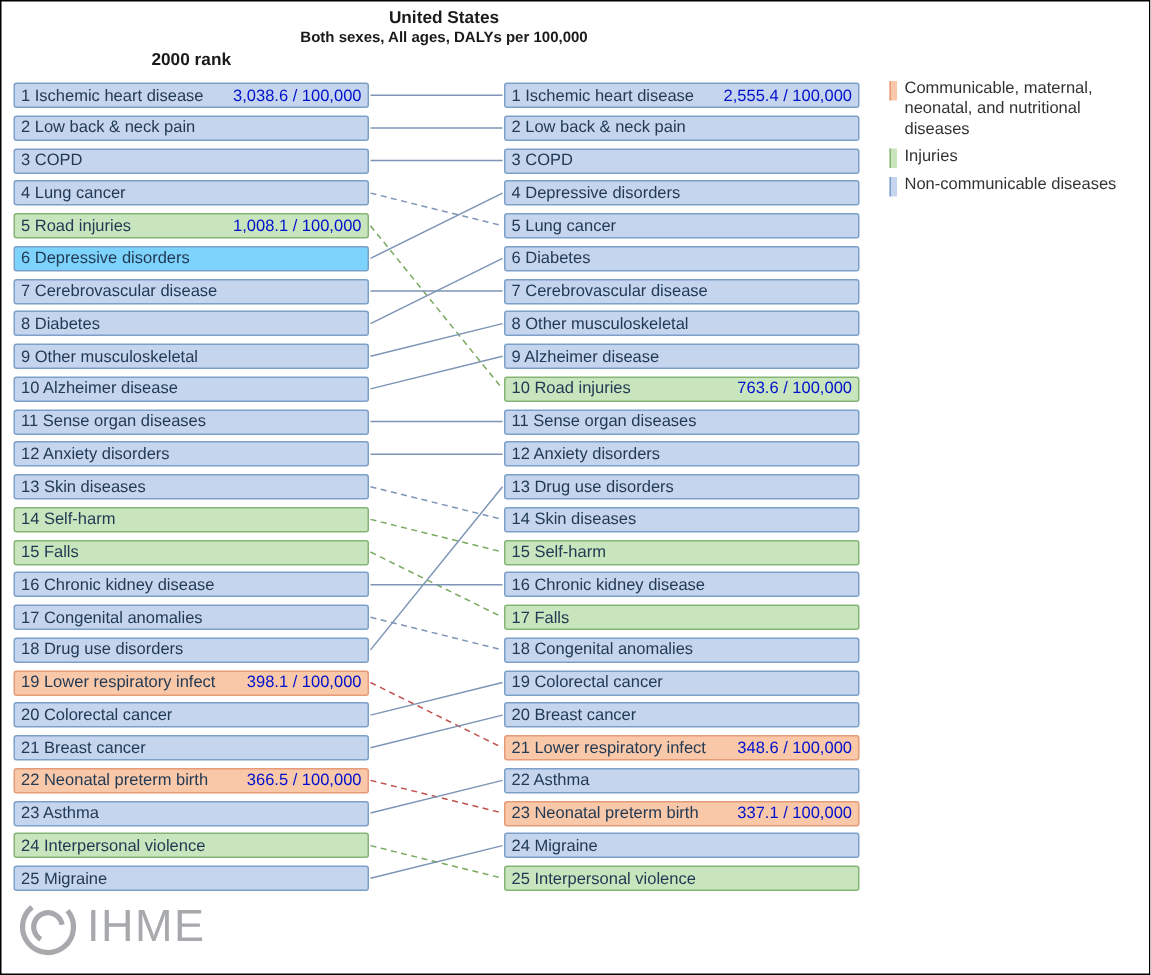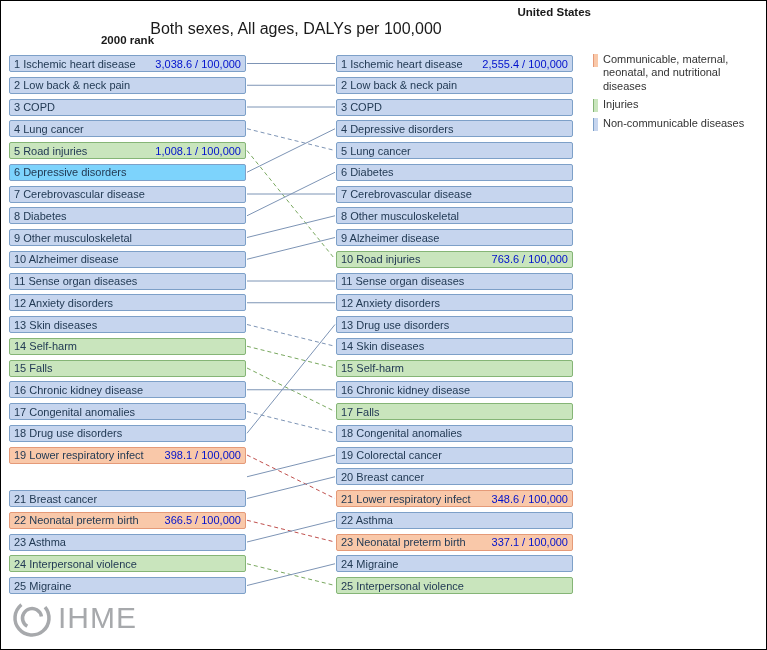--- a/index.html
+++ b/index.html
@@ -1,24 +1,24 @@
 <!DOCTYPE html>
 <html><head>
 <meta charset="utf-8">
 <style>
   html,body{margin:0;padding:0;background:#fff;}
   .page{
     position:relative;width:767px;height:650px;background:#ffffff;
     border:1px solid #000;box-sizing:border-box;overflow:hidden;
     font-family:"Liberation Sans","DejaVu Sans",sans-serif;
   }
-  .title1{position:absolute;top:5px;left:0;width:590px;text-align:right;
+  .title1{position:absolute;top:5px;left:0;width:590px;text-align:center;
     font-size:11.5px;font-weight:bold;color:#1a1a1a;}
   .title2{position:absolute;top:19px;left:0;width:590px;text-align:center;
-    font-size:16px;font-weight:normal;color:#1a1a1a;}
+    font-size:10px;font-weight:bold;color:#1a1a1a;}
   .col-header{position:absolute;top:33px;width:237px;text-align:center;
     font-size:11.5px;font-weight:bold;color:#1a1a1a;}
   #left-header{left:8px;}
   #right-header{left:335px;}
   #left-col,#right-col{position:absolute;top:0;width:237px;height:650px;}
   #left-col{left:8px;}
   #right-col{left:335px;}
   #connectors{position:absolute;left:245px;top:0;width:90px;height:650px;}
   .rank-box{
     position:absolute;left:0;width:100%;height:17px;border:1px solid;border-radius:2px;
@@ -126,20 +126,23 @@
       <div class="rank-box" style="top: 402px; background: rgb(198, 213, 238); border-color: rgb(125, 160, 200);">
         <span class="box-label">17 Congenital anomalies</span>
       </div>
       <div class="rank-box" style="top: 423.75px; background: rgb(198, 213, 238); border-color: rgb(125, 160, 200);">
         <span class="box-label">18 Drug use disorders</span>
       </div>
       <div class="rank-box" style="top: 445.5px; background: rgb(249, 200, 169); border-color: rgb(229, 154, 120);">
         <span class="box-label">19 Lower respiratory infect</span>
         <span class="box-value">398.1 / 100,000</span>
       </div>
+      <div class="rank-box" style="top: 467.25px; background: rgb(198, 213, 238); border-color: rgb(125, 160, 200);">
+        <span class="box-label">20 Colorectal cancer</span>
+      </div>
       <div class="rank-box" style="top: 489px; background: rgb(198, 213, 238); border-color: rgb(125, 160, 200);">
         <span class="box-label">21 Breast cancer</span>
       </div>
       <div class="rank-box" style="top: 510.75px; background: rgb(249, 200, 169); border-color: rgb(229, 154, 120);">
         <span class="box-label">22 Neonatal preterm birth</span>
         <span class="box-value">366.5 / 100,000</span>
       </div>
       <div class="rank-box" style="top: 532.5px; background: rgb(198, 213, 238); border-color: rgb(125, 160, 200);">
         <span class="box-label">23 Asthma</span>
       </div>

